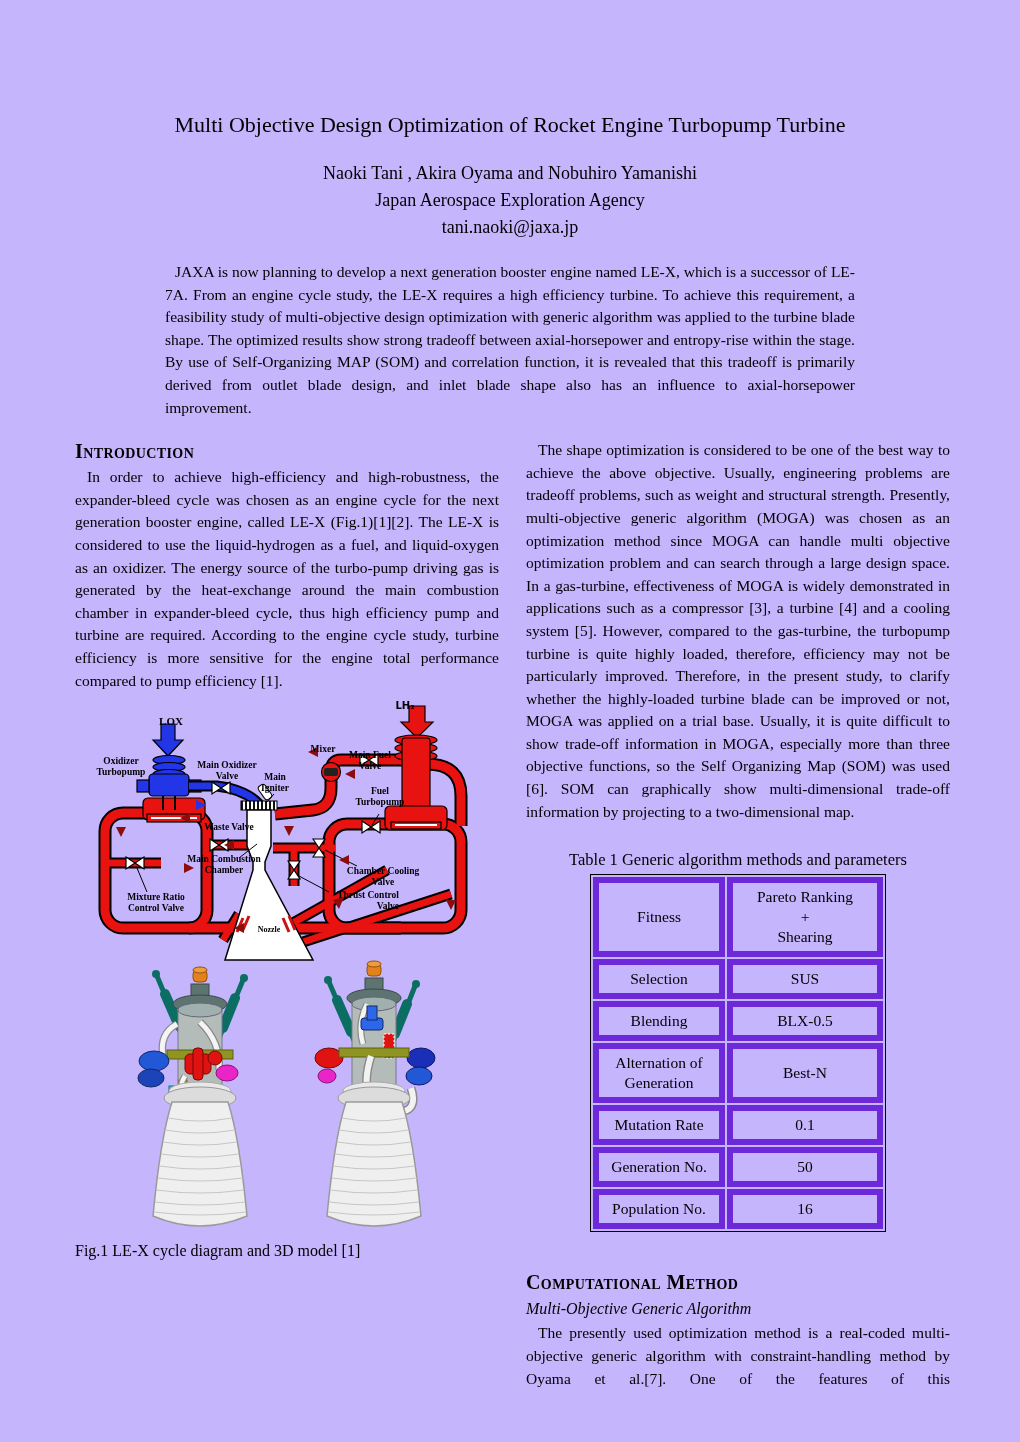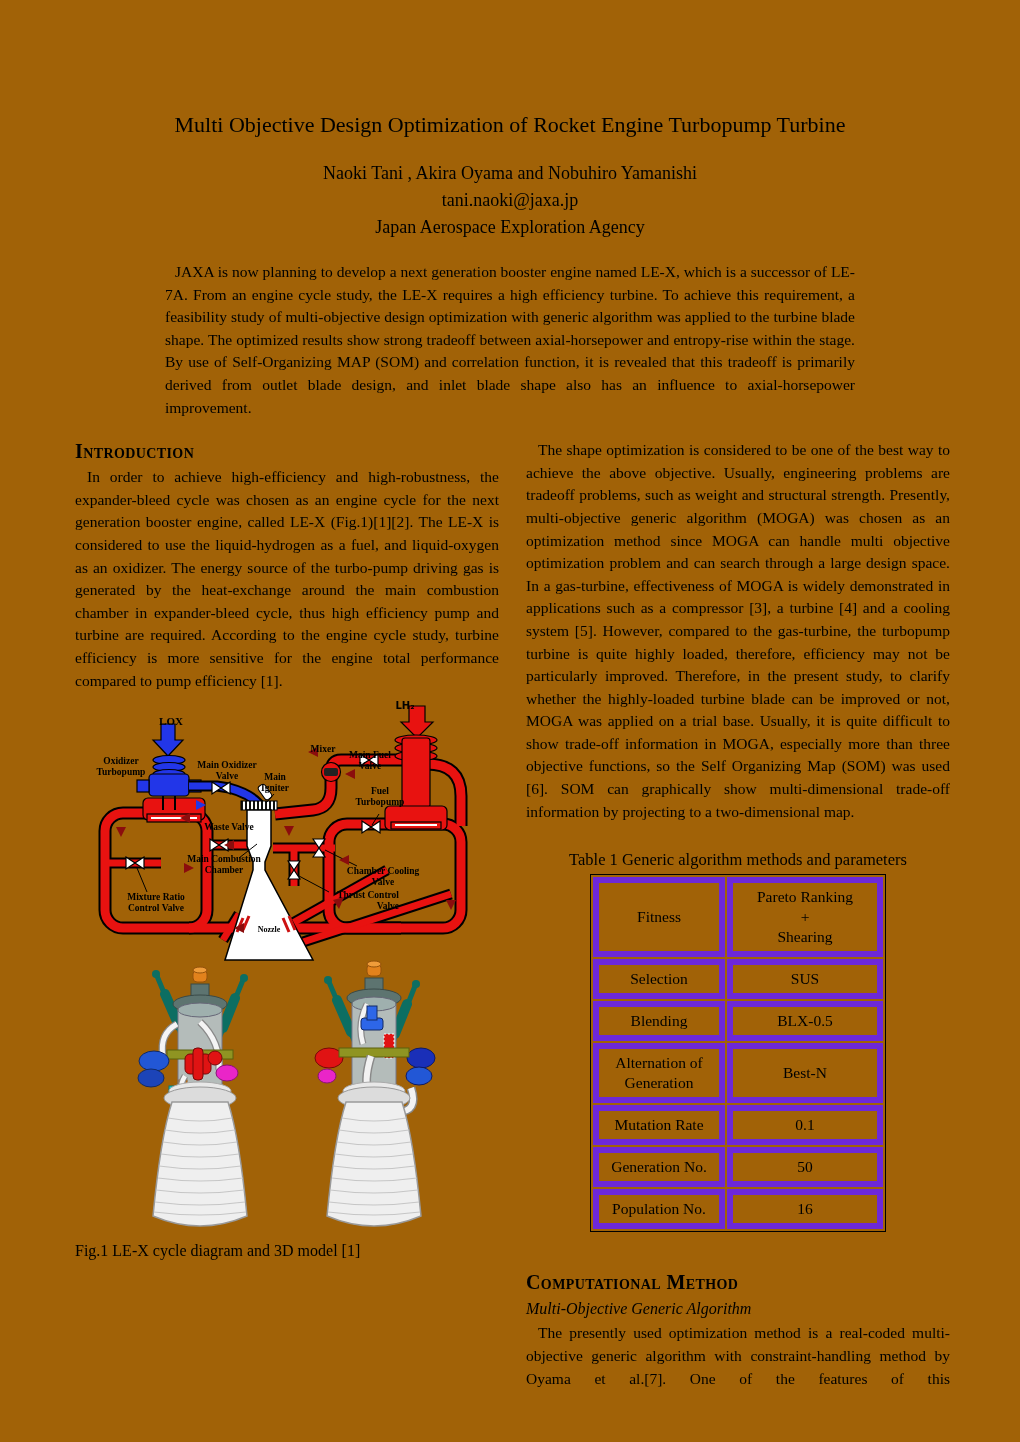--- a/index.html
+++ b/index.html
@@ -1,16 +1,16 @@
 <!DOCTYPE html>
 <html><head>
 <meta charset="utf-8">
 <style>
   html,body{margin:0;padding:0;background:#ffffff;}
-  .page{position:relative;width:1020px;height:1442px;background:#a16207;overflow:hidden;
+  .page{position:relative;width:1020px;height:1442px;background:#c4b5fd;overflow:hidden;
         font-family:"Liberation Serif", serif;color:#000;}
   .title{padding-top:112px;margin:0;text-align:center;font-size:22px;font-weight:normal;}
   .authors{margin-top:22px;text-align:center;font-size:18px;line-height:27px;}
   .abstract{margin:20px 165px 0 165px;font-size:15.5px;line-height:22.6px;
             text-align:justify;text-indent:10px;}
   .columns{display:flex;margin:20px 70px 0 75px;gap:27px;}
   .col{width:424px;font-size:15.5px;line-height:22.6px;}
   h2.section{font-size:20px;font-weight:bold;font-variant:small-caps;letter-spacing:0.4px;
              margin:0 0 3px 0;line-height:24px;}
   p.body{margin:0;text-align:justify;text-indent:12px;}
@@ -33,22 +33,22 @@
 </style>
 </head>
 <body>
 
 <div class="page">
 
   <h1 class="title">Multi Objective Design Optimization of Rocket Engine Turbopump Turbine</h1>
 
   <div class="authors">
     <div>Naoki Tani , Akira Oyama and Nobuhiro Yamanishi</div>
+    <div>Japan Aerospace Exploration Agency</div>
     <div>tani.naoki@jaxa.jp</div>
-    <div>Japan Aerospace Exploration Agency</div>
   </div>
 
   <p class="abstract">JAXA is now planning to develop a next generation booster engine named LE-X, which is a successor of LE-7A. From an engine cycle study, the LE-X requires a high efficiency turbine. To achieve this requirement, a feasibility study of multi-objective design optimization with generic algorithm was applied to the turbine blade shape. The optimized results show strong tradeoff between axial-horsepower and entropy-rise within the stage. By use of Self-Organizing MAP (SOM) and correlation function, it is revealed that this tradeoff is primarily derived from outlet blade design, and inlet blade shape also has an influence to axial-horsepower improvement.</p>
 
   <div class="columns">
 
     <div class="col">
       <h2 class="section">Introduction</h2>
       <p class="body">In order to achieve high-efficiency and high-robustness, the expander-bleed cycle was chosen as an engine cycle for the next generation booster engine, called LE-X (Fig.1)[1][2]. The LE-X is considered to use the liquid-hydrogen as a fuel, and liquid-oxygen as an oxidizer. The energy source of the turbo-pump driving gas is generated by the heat-exchange around the main combustion chamber in expander-bleed cycle, thus high efficiency pump and turbine are required. According to the engine cycle study, turbine efficiency is more sensitive for the engine total performance compared to pump efficiency [1].</p>
 

